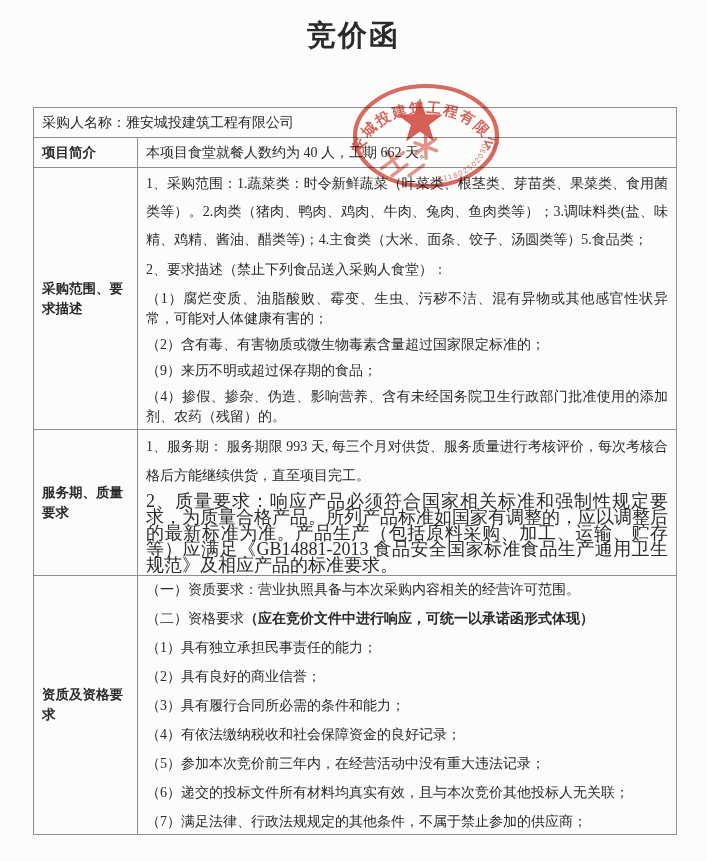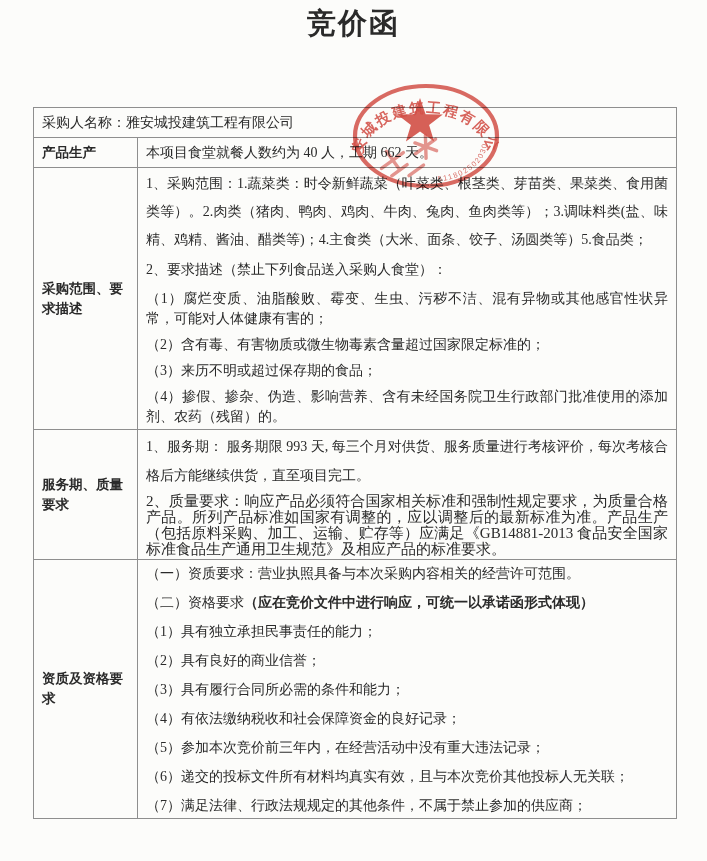--- a/index.html
+++ b/index.html
@@ -10,21 +10,21 @@
     margin: 0 auto;
     background: #fcfcfa;
     overflow: hidden;
     font-family: "Liberation Serif", "DejaVu Serif", serif;
     color: #2a2a2a;
   }
   .title {
     text-align: center;
     font-size: 29px;
     font-weight: 700;
-    padding-top: 4px;
+    padding-top: 16px;
     letter-spacing: 2px;
   }
   .intro {
     margin: 6px 32px 0 33px;
     font-size: 15.5px;
     line-height: 26px;
     text-align: justify;
     text-indent: 2em;
   }
   .u { text-decoration: underline; text-underline-offset: 3px; }
@@ -50,21 +50,21 @@
   tr.r3 td { height: 30px; }
   tr.r4 td { height: 30px; }
   tr.r5 td { height: 252px; }
   tr.r6 td { height: 118px; }
   tr.r7 td { height: 258px; }
   td.top { vertical-align: top; padding-top: 8px; padding-bottom: 6px; margin-top: 25px; }
   .scope p.wide { line-height: 28px; text-align: justify; }
   .scope p.head { line-height: 26px; margin-top: 3px; }
   .scope p.item { line-height: 20px; margin-top: 6px; text-align: justify; }
   .service p.loose { line-height: 29px; text-align: justify; }
-  .service p.dense { line-height: 16px; font-size: 15px; margin-top: 3px; text-align: justify; }
+  .service p.dense { line-height: 16px; font-size: 18px; margin-top: 3px; text-align: justify; }
   .qual p { line-height: 20px; margin-top: 9px; text-align: justify; }
   .qual p:first-child { margin-top: 2px; }
   .qual .b { font-weight: 700; }
   .stamp {
     position: absolute;
     left: 338px; top: 66px;
     width: 180px; height: 150px;
     mix-blend-mode: multiply;
     opacity: 0.88;
     pointer-events: none;
@@ -83,31 +83,31 @@
       <col style="width:104px">
         <col style="width:163px">
         <col style="width:96px">
         <col style="width:280px">
     </colgroup>
     <tbody>
     <tr class="r2">
       <td colspan="4"><span class="lbl" style="padding-left:0">采购人名称：</span><span>雅安城投建筑工程有限公司</span></td>
     </tr>
     <tr class="r4">
-      <td class="lbl">产品生产</td>
+      <td class="lbl">项目简介</td>
       <td class="content" colspan="3">本项目食堂就餐人数约为 40 人，工期 662 天。</td>
     </tr>
     <tr class="r5">
       <td class="lbl">采购范围、要求描述</td>
       <td class="content top scope" colspan="3">
         <p class="wide">1、采购范围：1.蔬菜类：时令新鲜蔬菜（叶菜类、根茎类、芽苗类、果菜类、食用菌类等）。2.肉类（猪肉、鸭肉、鸡肉、牛肉、兔肉、鱼肉类等）；3.调味料类(盐、味精、鸡精、酱油、醋类等)；4.主食类（大米、面条、饺子、汤圆类等）5.食品类；</p>
         <p class="head">2、要求描述（禁止下列食品送入采购人食堂）：</p>
         <p class="item">（1）腐烂变质、油脂酸败、霉变、生虫、污秽不洁、混有异物或其他感官性状异常，可能对人体健康有害的；</p>
         <p class="item">（2）含有毒、有害物质或微生物毒素含量超过国家限定标准的；</p>
-        <p class="item">（3）来历不明或超过保存期的食品；</p>
+        <p class="item">（9）来历不明或超过保存期的食品；</p>
         <p class="item">（4）掺假、掺杂、伪造、影响营养、含有未经国务院卫生行政部门批准使用的添加剂、农药（残留）的。</p>
       </td>
     </tr>
     <tr class="r6">
       <td class="lbl lbl-center">服务期、质量要求</td>
       <td class="content top service" colspan="3">
         <p class="loose">1、服务期： 服务期限 993 天, 每三个月对供货、服务质量进行考核评价，每次考核合格后方能继续供货，直至项目完工。</p>
         <p class="dense">2、质量要求：响应产品必须符合国家相关标准和强制性规定要求，为质量合格产品。所列产品标准如国家有调整的，应以调整后的最新标准为准。产品生产（包括原料采购、加工、运输、贮存等）应满足《GB14881-2013 食品安全国家标准食品生产通用卫生规范》及相应产品的标准要求。</p>
       </td>
     </tr>

